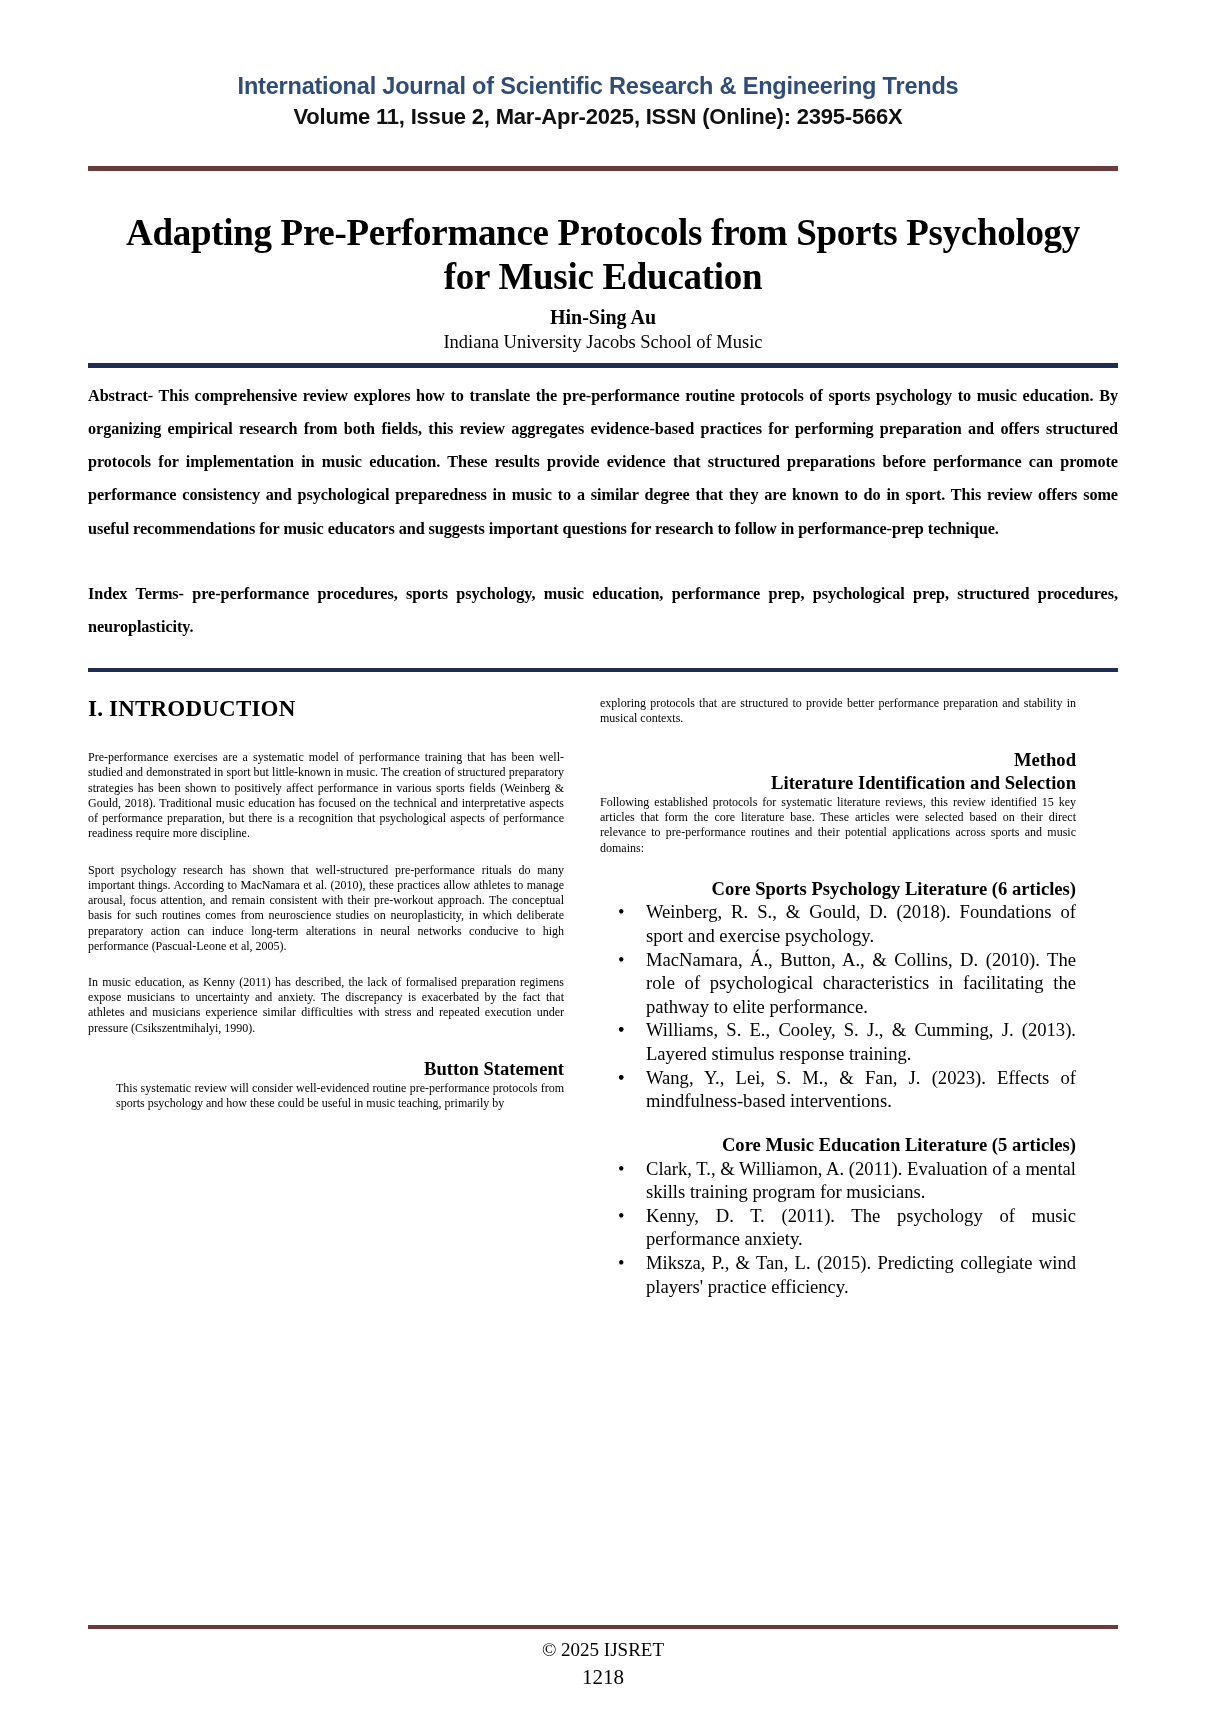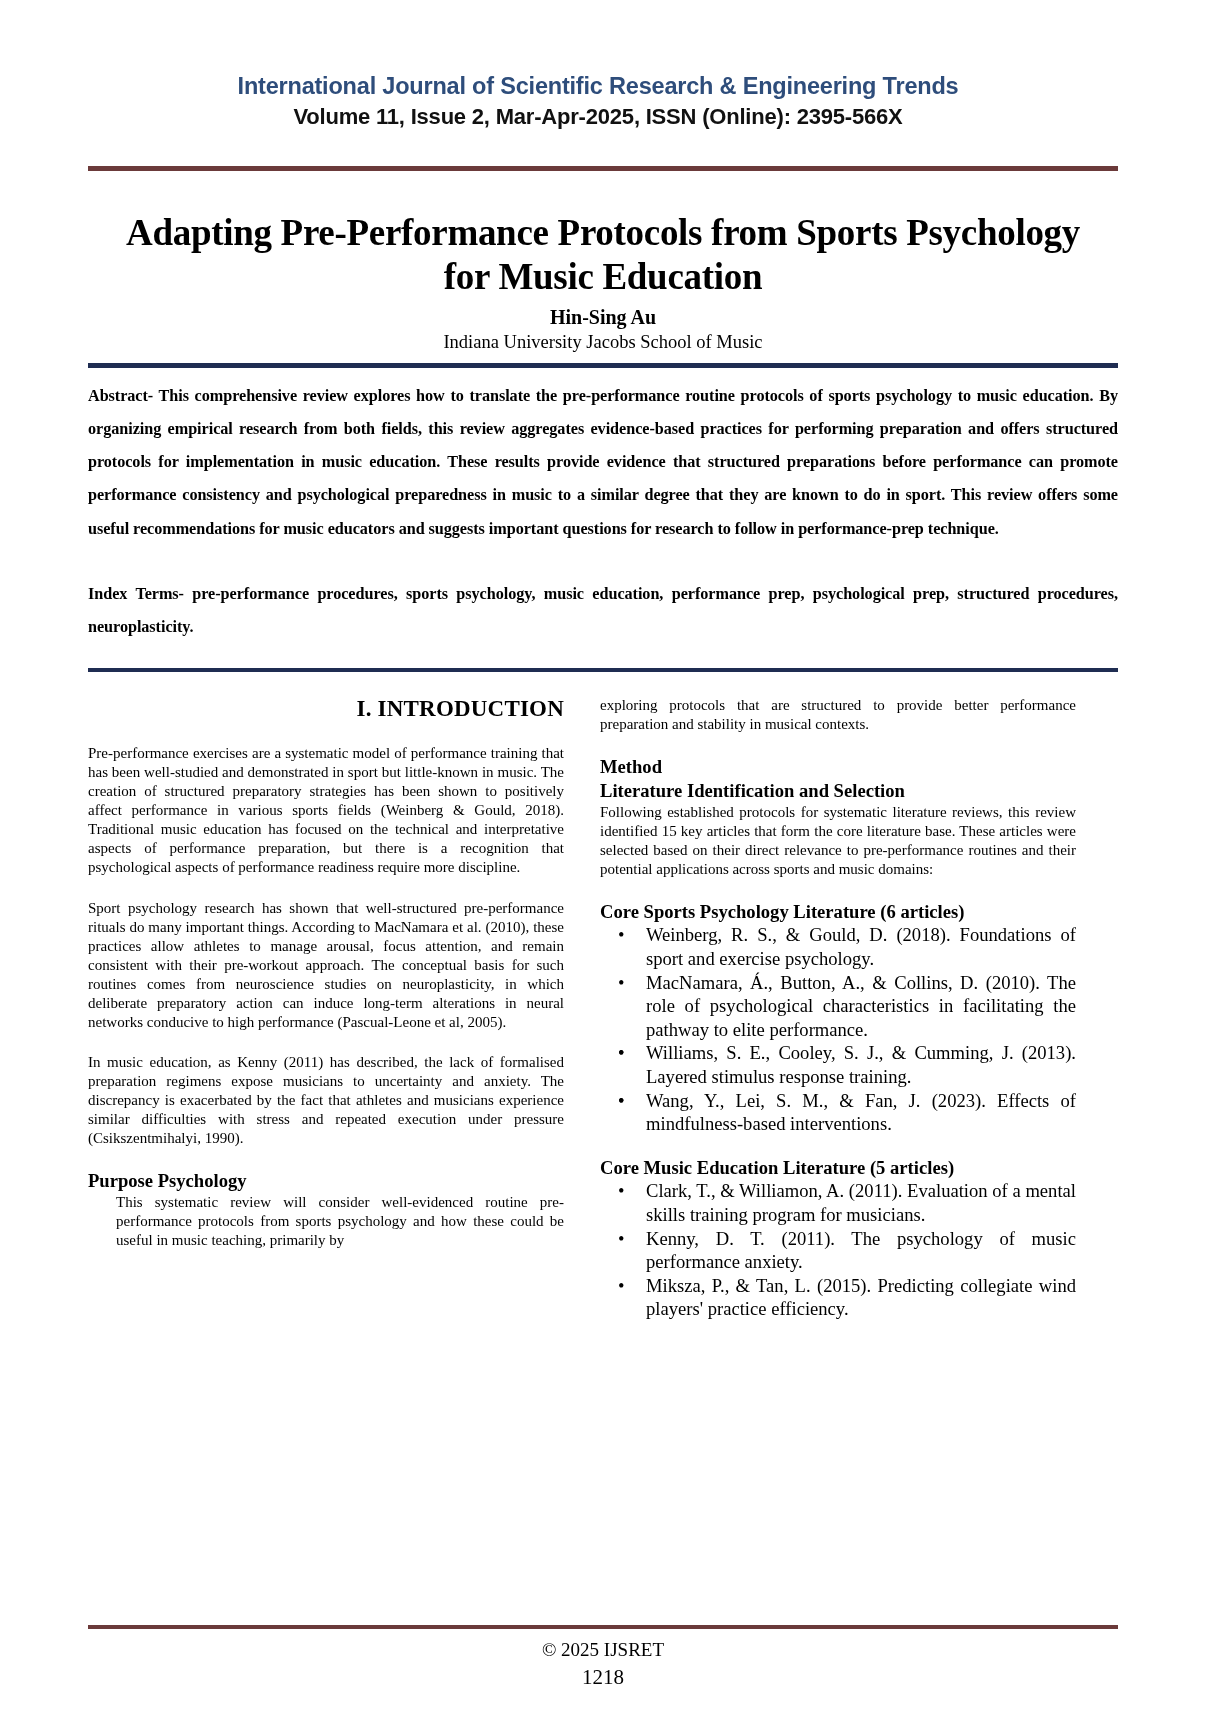--- a/index.html
+++ b/index.html
@@ -150,38 +150,39 @@
     gap: 36px;
   }
   .col {
     width: 476px;
     flex: 0 0 476px;
   }
   .section-head {
     font-family: "Liberation Serif", serif;
     font-weight: bold;
     font-size: 23px;
-    text-align: right;
-    margin: 0 0 22px 0;
+    text-align: left;
+    margin: 0 0 28px 0;
     letter-spacing: 0.2px;
   }
   p.body {
     font-family: "Liberation Serif", serif;
-    font-size: 15px;
+    font-size: 12px;
     line-height: 1.27;
     text-align: justify;
     margin: 0 0 21px 0;
   }
   p.body.tight { margin-bottom: 0; margin-left: 28px; }
   .sub-head {
     font-family: "Liberation Serif", serif;
     font-weight: bold;
     font-size: 18.6px;
     line-height: 1.27;
     margin: 0;
+    text-align: right;
   }
   .sub-head.spaced { margin-top: 20px; }
 
   ul.refs {
     list-style: none;
     margin: 0 0 0 0;
     padding: 0;
   }
   ul.refs li {
     position: relative;
@@ -246,21 +247,21 @@
 
   <div class="rule-thin abstract-bottom-rule"></div>
 
   <div class="columns">
 
     <div class="col">
       <h2 class="section-head">I. INTRODUCTION</h2>
       <p class="body">Pre-performance exercises are a systematic model of performance training that has been well-studied and demonstrated in sport but little-known in music. The creation of structured preparatory strategies has been shown to positively affect performance in various sports fields (Weinberg &amp; Gould, 2018). Traditional music education has focused on the technical and interpretative aspects of performance preparation, but there is a recognition that psychological aspects of performance readiness require more discipline.</p>
       <p class="body">Sport psychology research has shown that well-structured pre-performance rituals do many important things. According to MacNamara et al. (2010), these practices allow athletes to manage arousal, focus attention, and remain consistent with their pre-workout approach. The conceptual basis for such routines comes from neuroscience studies on neuroplasticity, in which deliberate preparatory action can induce long-term alterations in neural networks conducive to high performance (Pascual-Leone et al, 2005).</p>
       <p class="body">In music education, as Kenny (2011) has described, the lack of formalised preparation regimens expose musicians to uncertainty and anxiety. The discrepancy is exacerbated by the fact that athletes and musicians experience similar difficulties with stress and repeated execution under pressure (Csikszentmihalyi, 1990).</p>
-      <div class="sub-head">Purpose Psychology</div>
+      <div class="sub-head">Button Statement</div>
       <p class="body tight">This systematic review will consider well-evidenced routine pre-performance protocols from sports psychology and how these could be useful in music teaching, primarily by</p>
     </div>
 
     <div class="col">
       <p class="body">exploring protocols that are structured to provide better performance preparation and stability in musical contexts.</p>
 
       <div class="sub-head">Method</div>
       <div class="sub-head">Literature Identification and Selection</div>
       <p class="body">Following established protocols for systematic literature reviews, this review identified 15 key articles that form the core literature base. These articles were selected based on their direct relevance to pre-performance routines and their potential applications across sports and music domains:</p>
 

